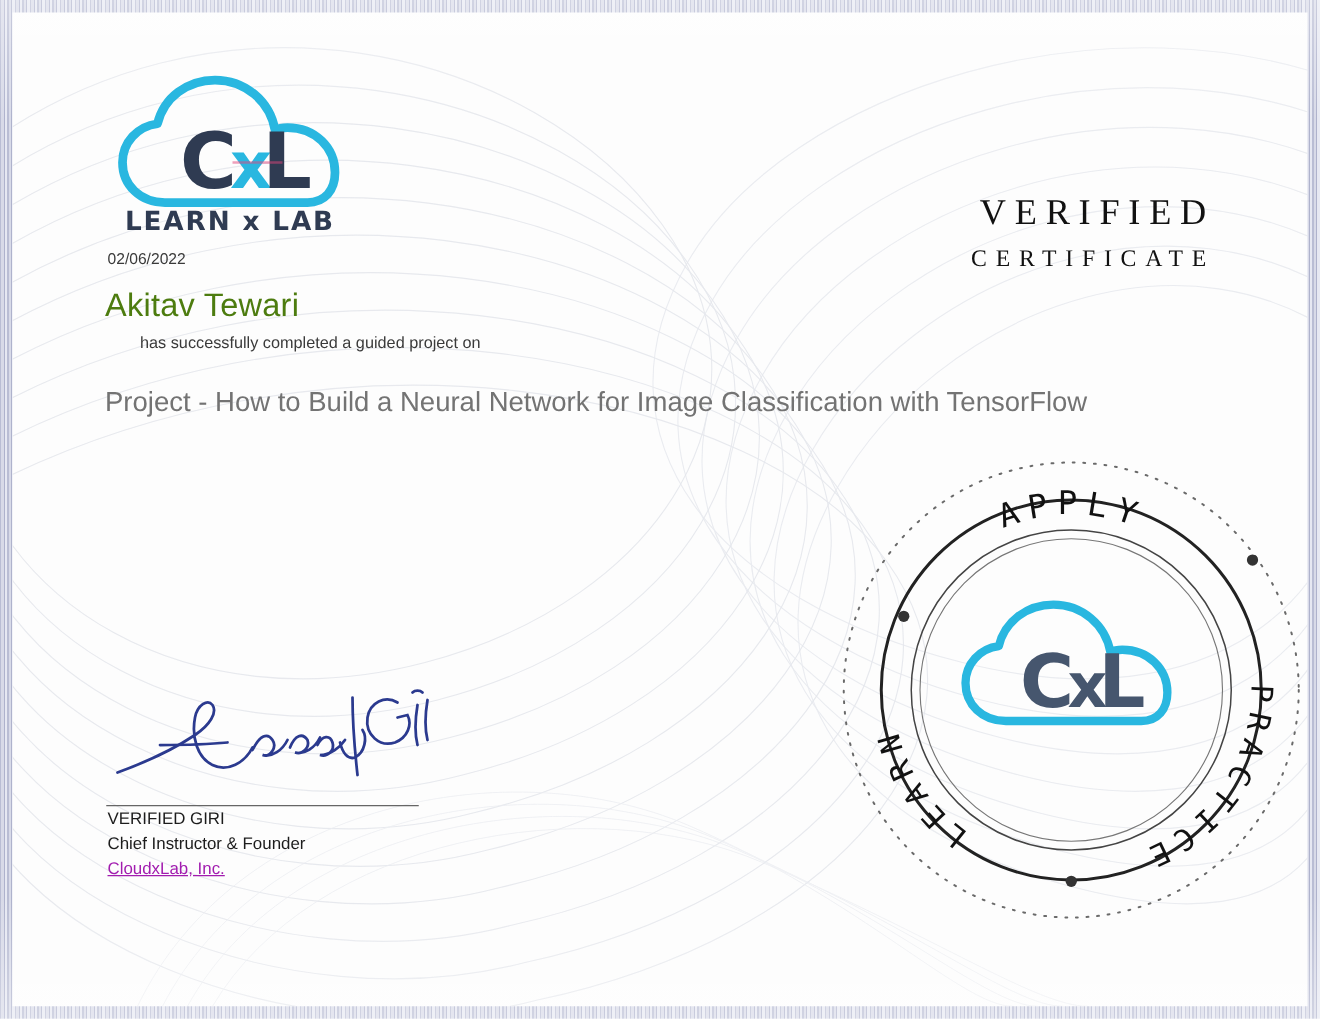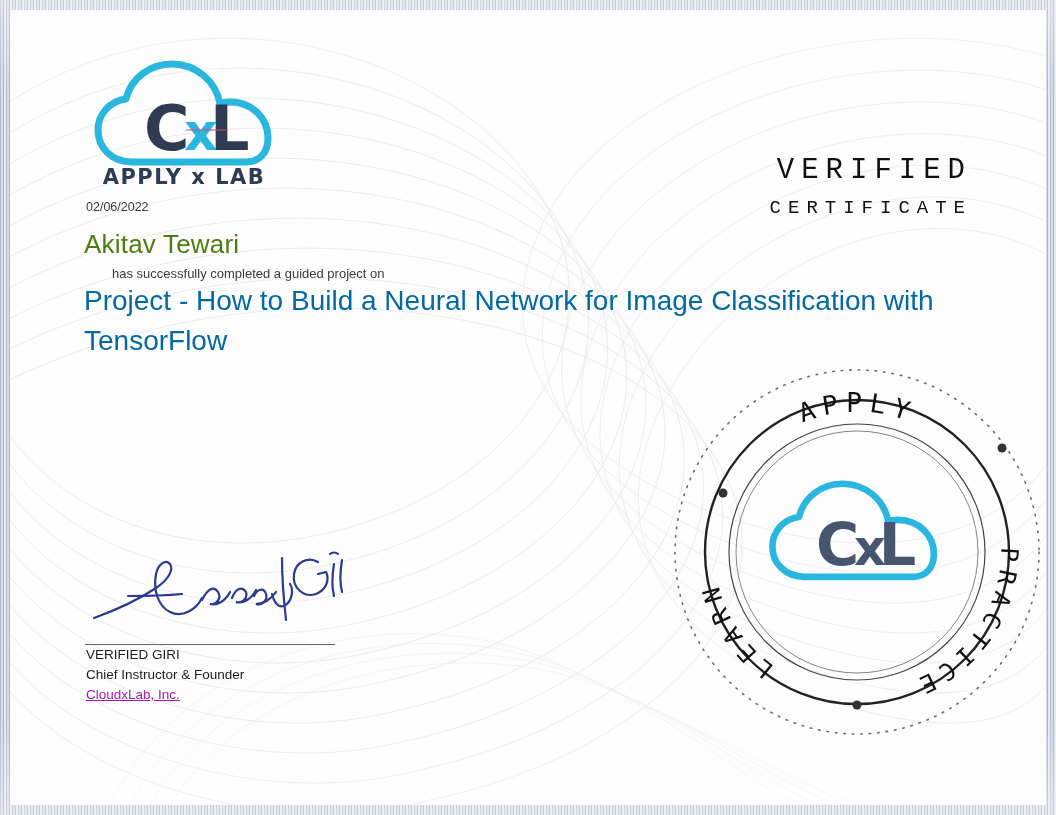--- a/index.html
+++ b/index.html
@@ -102,35 +102,35 @@
     position: absolute;
     left: 76px;
     top: 256px;
     font-size: 13px;
     color: #3a3a3a;
     margin-left: 26px;
   }
   .course-title {
     position: absolute;
     left: 74px;
-    top: 271px;
+    top: 292px;
     width: 870px;
-    font-size: 28px;
+    font-size: 22px;
     line-height: 40px;
-    color: #0369a1;
+    color: #737373;
     font-weight: 400;
   }
 
   
   .verified {
     position: absolute;
     right: 74px;
     top: 143px;
     text-align: right;
-    font-family: Liberation Mono, monospace;
+    font-family: Liberation Serif, serif;
     color: #111;
   }
   .verified .l1 {
     font-size: 29px;
     letter-spacing: 7px;
     line-height: 35px;
   }
   .verified .l2 {
     font-size: 19px;
     letter-spacing: 7px;
@@ -235,21 +235,21 @@
 
     <div class="content">
 
       <svg class="logo" viewBox="0 0 200 130">
         <path d="M46,104 C26,104 12,90 12,72 C12,56 24,43 40,41 C45,20 64,6 86,6 C110,6 130,23 134,46 C136,45 140,44 144,44 C166,44 182,60 182,80 C182,94 174,104 160,104 Z" fill="none" stroke="#29b7e0" stroke-width="7" stroke-linejoin="round"></path>
         <text x="58" y="92" font-family="DejaVu Sans, sans-serif" font-size="62" font-weight="bold" fill="#2f3b52" letter-spacing="-2">C</text>
         <text x="98" y="92" font-family="DejaVu Sans, sans-serif" font-size="52" font-weight="bold" fill="#29b7e0">x</text>
         <text x="124" y="92" font-family="DejaVu Sans, sans-serif" font-size="62" font-weight="bold" fill="#2f3b52">L</text>
         <path d="M100,72 L140,72" stroke="#e0457b" stroke-width="2" opacity="0.5"></path>
       </svg>
-      <div class="logo-wordmark">APPLY x LAB</div>
+      <div class="logo-wordmark">LEARN x LAB</div>
 
       <div class="verified">
         <div class="l1">VERIFIED</div>
         <div class="l2">CERTIFICATE</div>
       </div>
 
       <div class="issue-date">02/06/2022</div>
       <div class="recipient">Akitav Tewari</div>
       <div class="subtitle">has successfully completed a guided project on</div>
       <div class="course-title">Project - How to Build a Neural Network for Image Classification with TensorFlow</div>

